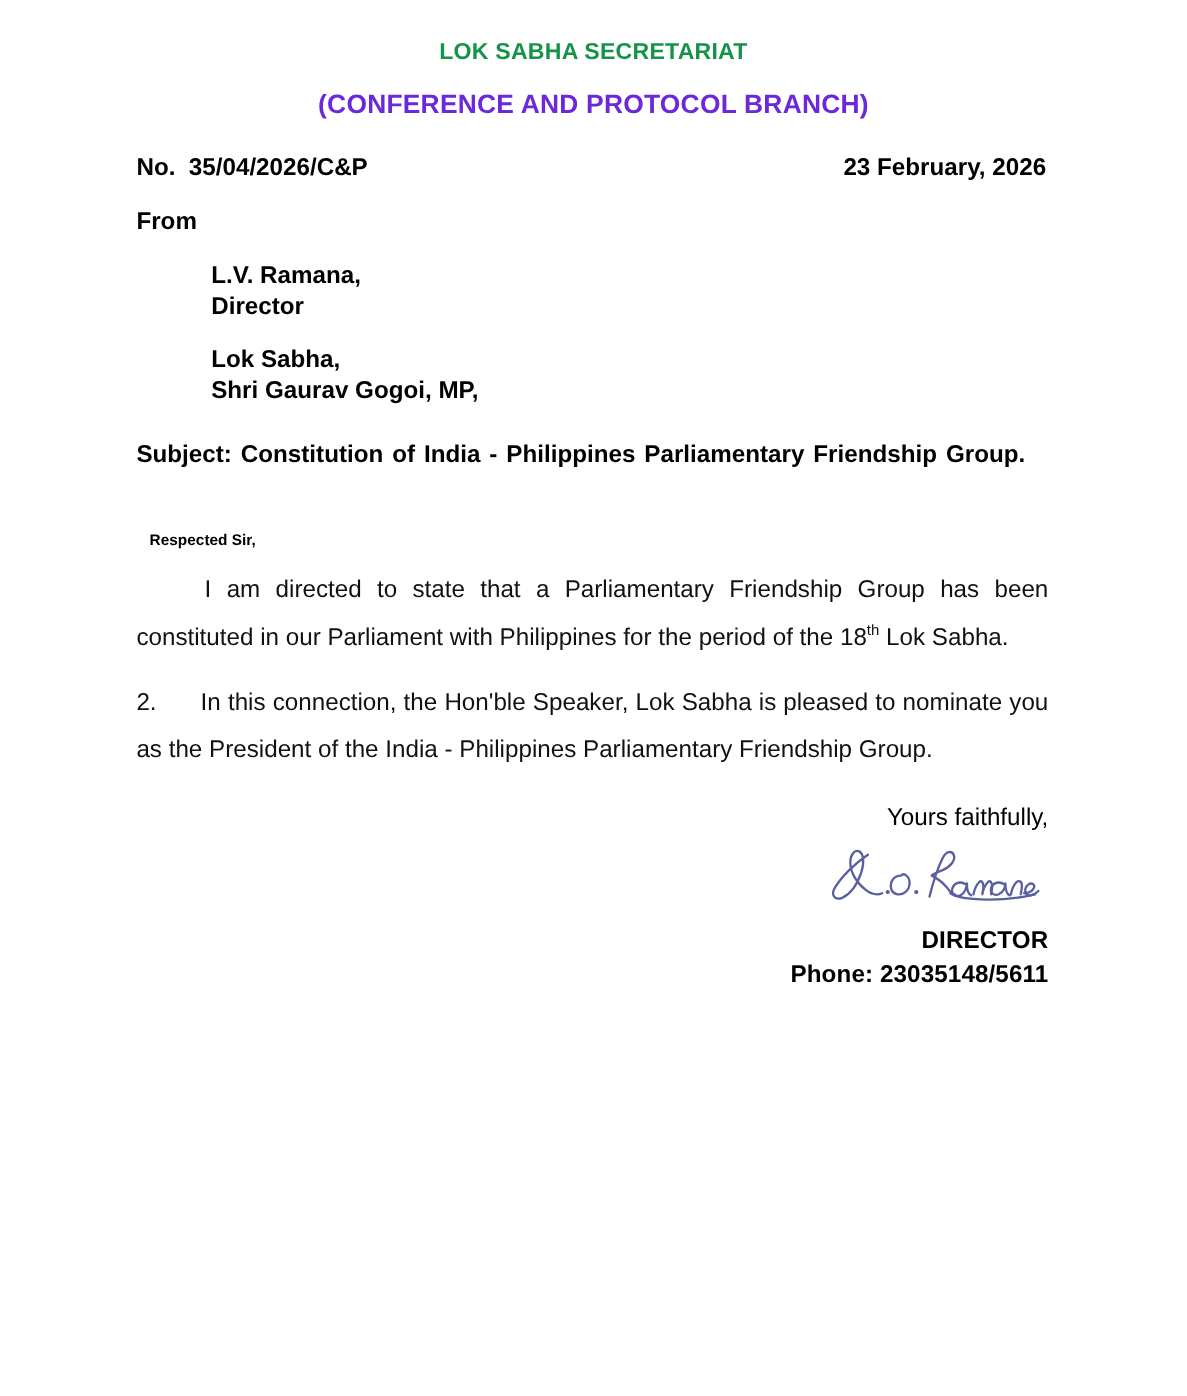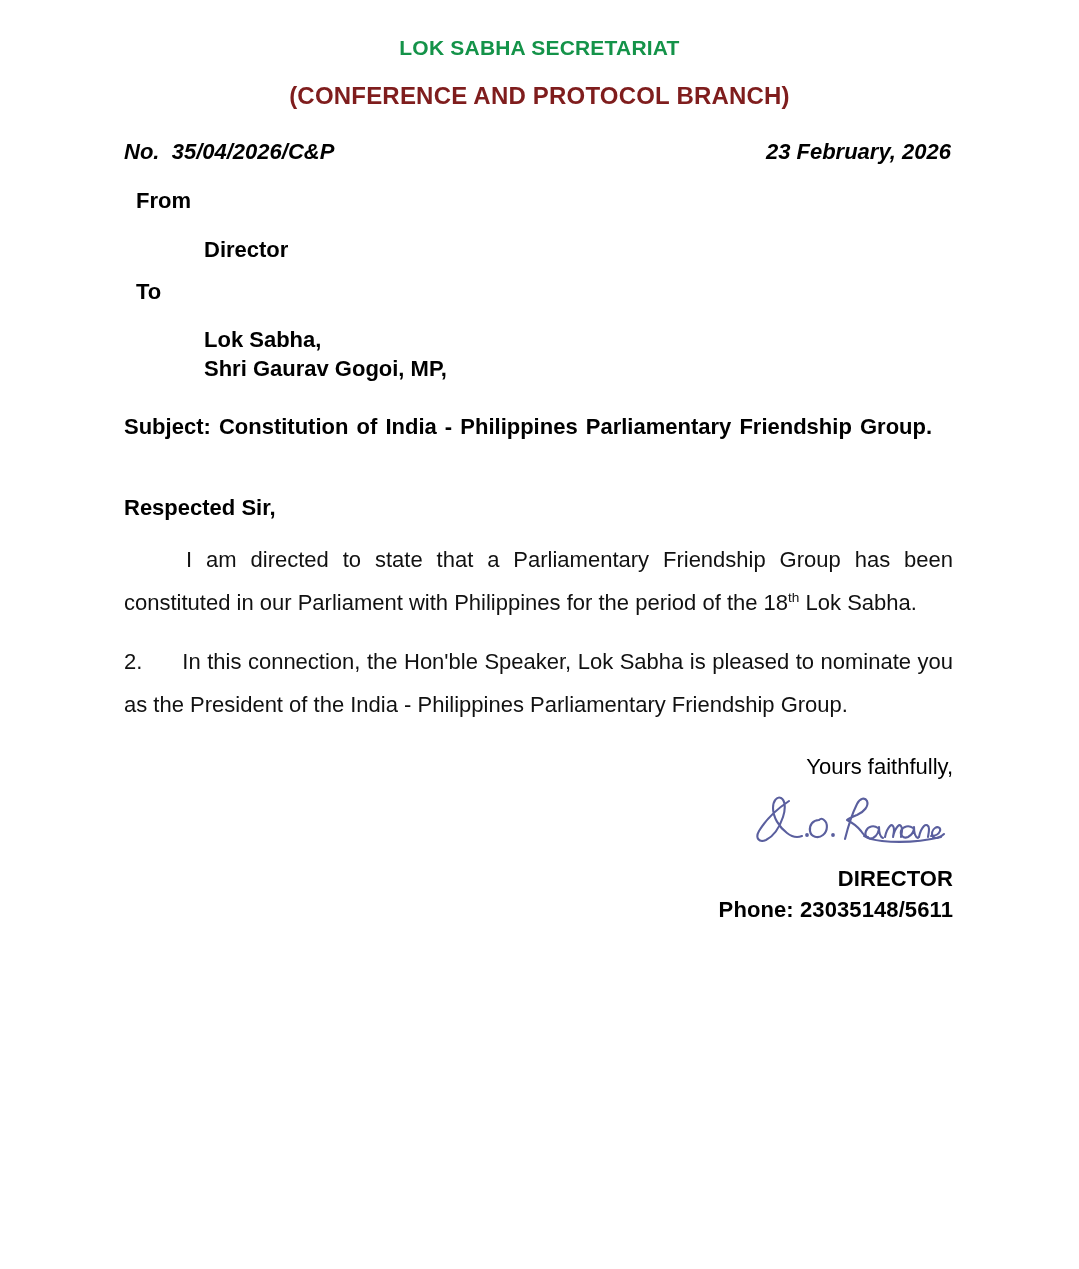--- a/index.html
+++ b/index.html
@@ -34,21 +34,21 @@
     font-size: 21px;
     font-weight: bold;
     letter-spacing: 0.2px;
     color: #149349;
     line-height: 1.1;
   }
   .branch-name {
     text-align: center;
     font-size: 24px;
     font-weight: bold;
-    color: #7f1d1d;
+    color: #6d28d9;
     margin-top: 24px;
     letter-spacing: 0.2px;
     line-height: 1.1;
   }
   .address-block {
     margin-top: 26px;
     padding-right: 126px;
     text-align: right;
     color: #3aa86a;
     font-size: 20px;
@@ -66,27 +66,26 @@
   }
 
   
   .ref-row {
     display: flex;
     justify-content: space-between;
     align-items: baseline;
     margin-top: 30px;
     font-size: 22px;
     font-weight: bold;
-    font-style: italic;
   }
   .ref-no { white-space: pre; }
   .ref-date { white-space: nowrap; padding-right: 2px; }
 
   
-  .addr-group { margin-top: 22px; margin-left: 12px; }
+  .addr-group { margin-top: 22px; }
   .addr-label {
     font-size: 22px;
     font-weight: bold;
     line-height: 1.28;
   }
   .addr-detail {
     margin-left: 68px;
     margin-top: 20px;
     font-size: 22px;
     font-weight: bold;
@@ -102,23 +101,24 @@
     font-weight: bold;
     text-align: justify;
     text-align-last: left;
     line-height: 1.40;
     word-spacing: 2px;
   }
 
   
   .salutation {
     margin-top: 52px;
-    font-size: 22px;
+    font-size: 14px;
     font-weight: bold;
     line-height: 1.3;
+    margin-left: 12px;
   }
   .para {
     margin-top: 16px;
     font-size: 22px;
     font-weight: normal;
     text-align: justify;
     text-align-last: left;
     line-height: 1.95;
     color: #111111;
   }
@@ -178,26 +178,26 @@
   <div class="content">
 
     <div class="ref-row">
       <span class="ref-no">No.  35/04/2026/C&amp;P</span>
       <span class="ref-date">23 February, 2026</span>
     </div>
 
     <div class="addr-group">
       <div class="addr-label">From</div>
       <div class="addr-detail">
+        <span class="line">L.V. Ramana,</span>
         <span class="line">Director</span>
       </div>
     </div>
 
     <div class="addr-group to-group">
-      <div class="addr-label">To</div>
       <div class="addr-detail">
         <span class="line">Lok Sabha,</span>
         <span class="line">Shri Gaurav Gogoi, MP,</span>
       </div>
     </div>
 
     <div class="subject">Subject: Constitution of India - Philippines Parliamentary Friendship Group.</div>
 
     <div class="salutation">Respected Sir,</div>
 

